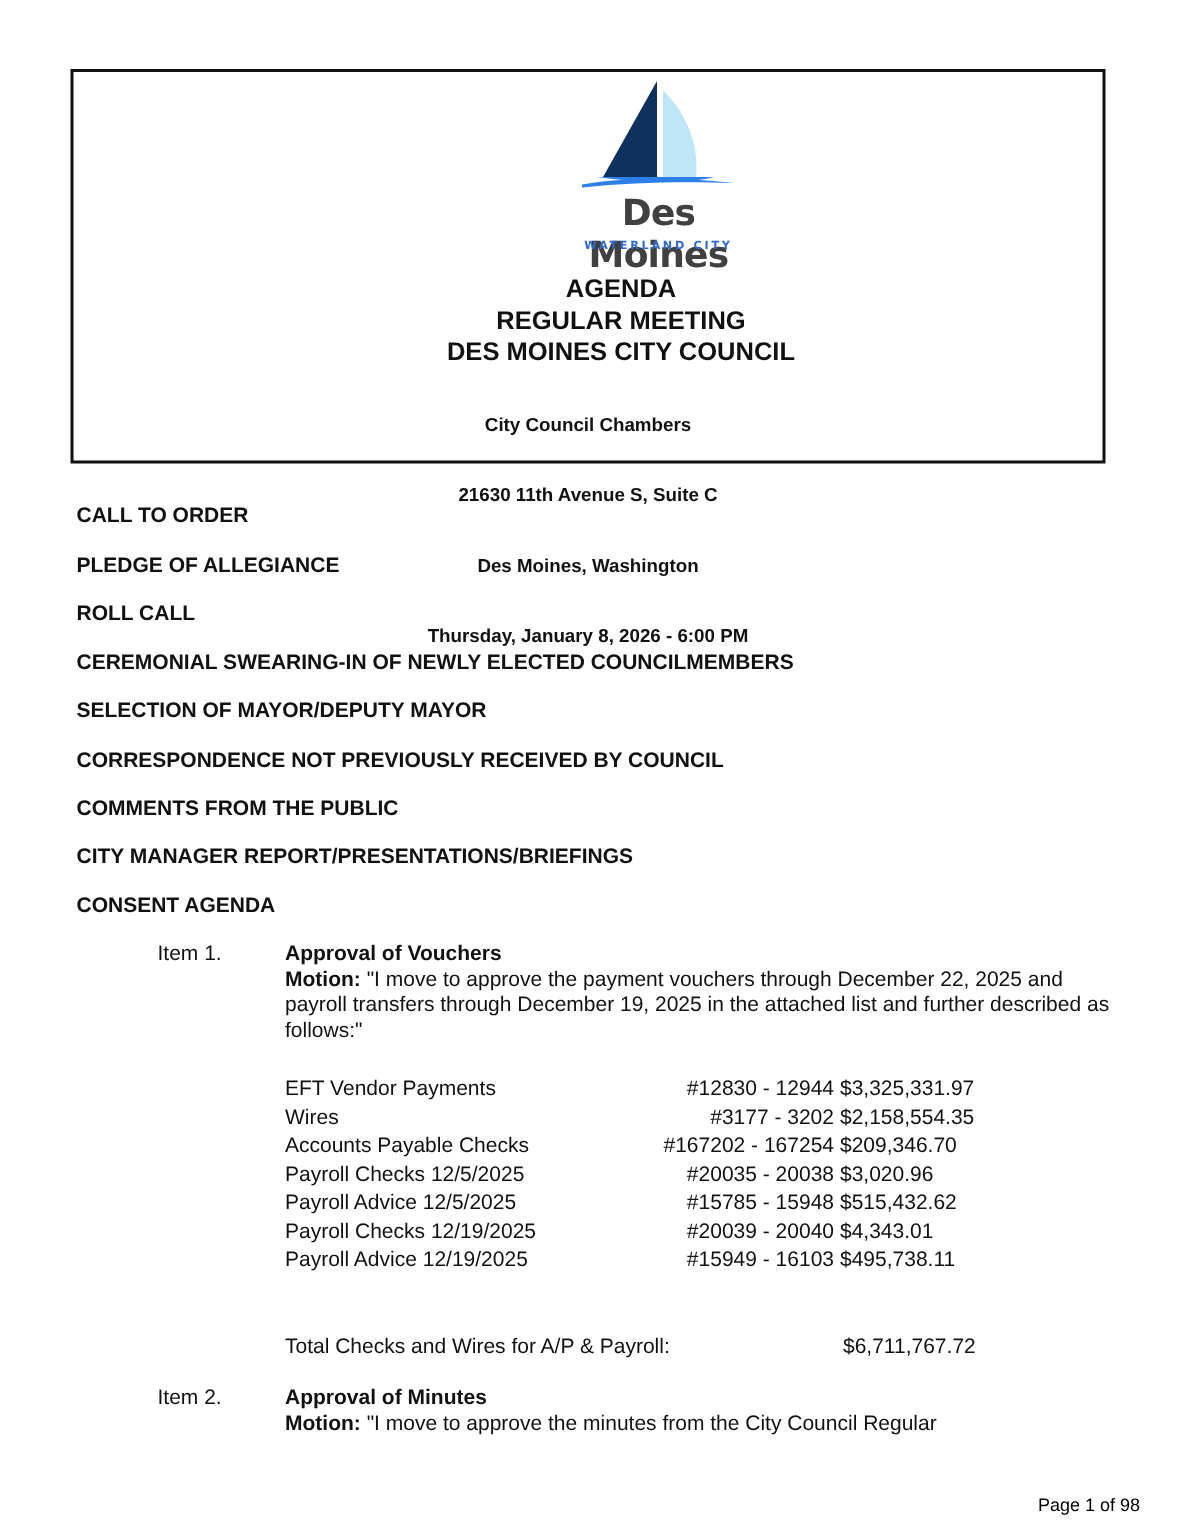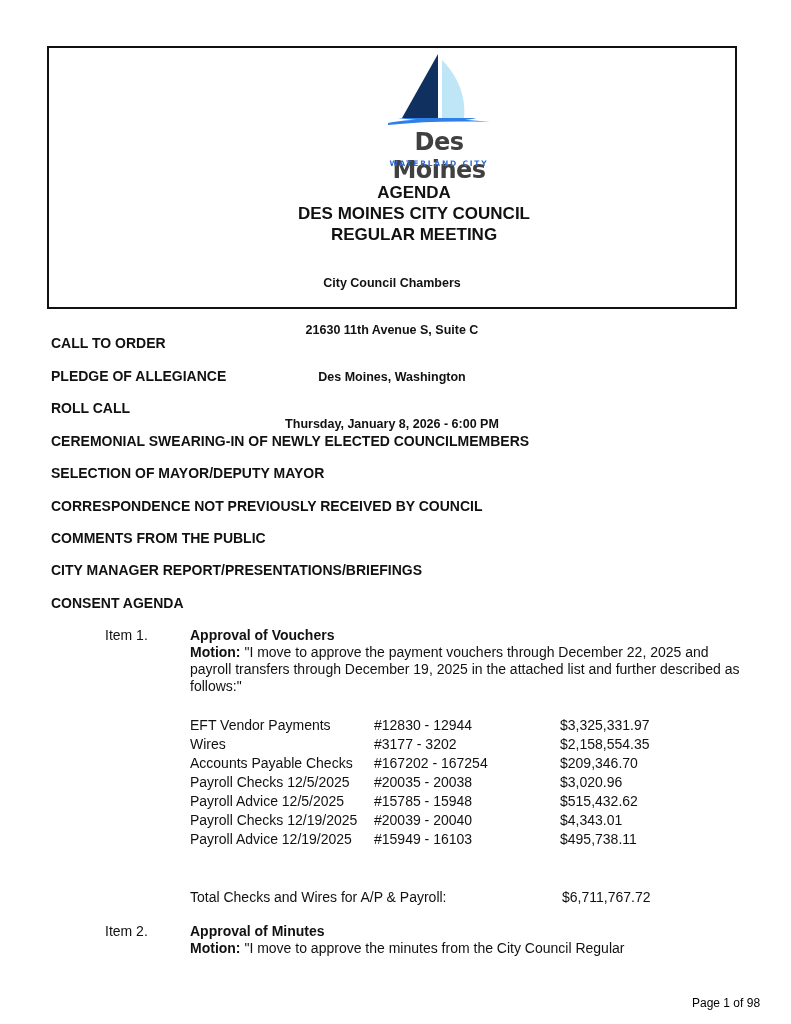--- a/index.html
+++ b/index.html
@@ -20,21 +20,21 @@
   .t-small { font-weight: bold; font-size: 12.5px; line-height: 17px; margin-top: 30px; }
   .section { position: absolute; left: 51px; font-weight: bold; font-size: 14px; }
   .item-label { position: absolute; left: 105px; font-size: 14px; }
   .item-block { position: absolute; left: 190px; width: 560px; font-size: 14px; line-height: 17px; }
   .item-title { font-weight: bold; }
   .bold { font-weight: bold; }
   table.vouchers { position: absolute; left: 188px; top: 716px; border-collapse: collapse;
                    font-size: 14px; }
   table.vouchers td { padding: 0 2px; vertical-align: top; line-height: 19px; }
   td.c1 { width: 180px; }
-  td.c2 { width: 182px; }
+  td.c2 { width: 182px; text-align: right; }
   td.c3 { width: 120px; }
   .total { position: absolute; left: 190px; top: 889px; font-size: 14px; }
   .total-val { position: absolute; left: 562px; top: 889px; font-size: 14px; }
   .footer { position: absolute; left: 692px; top: 996px; font-size: 12px; color: #000000; }
 </style>
 </head>
 <body>
 
 <div class="header-box">
   <div class="logo">
@@ -42,22 +42,22 @@
       <polygon points="54,2 54,66 18,66" fill="#10305f"></polygon>
       <path d="M58,8 C76,26 82,48 80,66 L58,66 Z" fill="#bfe6f7"></path>
       <path d="M4,71 C30,66 70,66 106,70 C76,69 40,69 4,73 Z" fill="#2f7fe8"></path>
       <path d="M14,66 L92,66 C80,70 40,70 14,66 Z" fill="#2f7fe8"></path>
     </svg>
     <div class="logo-name">Des Moines</div>
     <div class="logo-tag">WATERLAND CITY</div>
   </div>
   <div class="titles">
     <div class="t-big">AGENDA</div>
+    <div class="t-big">REGULAR MEETING</div>
     <div class="t-big">DES MOINES CITY COUNCIL</div>
-    <div class="t-big">REGULAR MEETING</div>
     <div class="t-small">City Council Chambers</div>
     <div class="t-small">21630 11th Avenue S, Suite C</div>
     <div class="t-small">Des Moines, Washington</div>
     <div class="t-small">Thursday, January 8, 2026 - 6:00 PM</div>
   </div>
 </div>
 
 <div class="section" style="top:335px">CALL TO ORDER</div>
 <div class="section" style="top:368px">PLEDGE OF ALLEGIANCE</div>
 <div class="section" style="top:400px">ROLL CALL</div>

